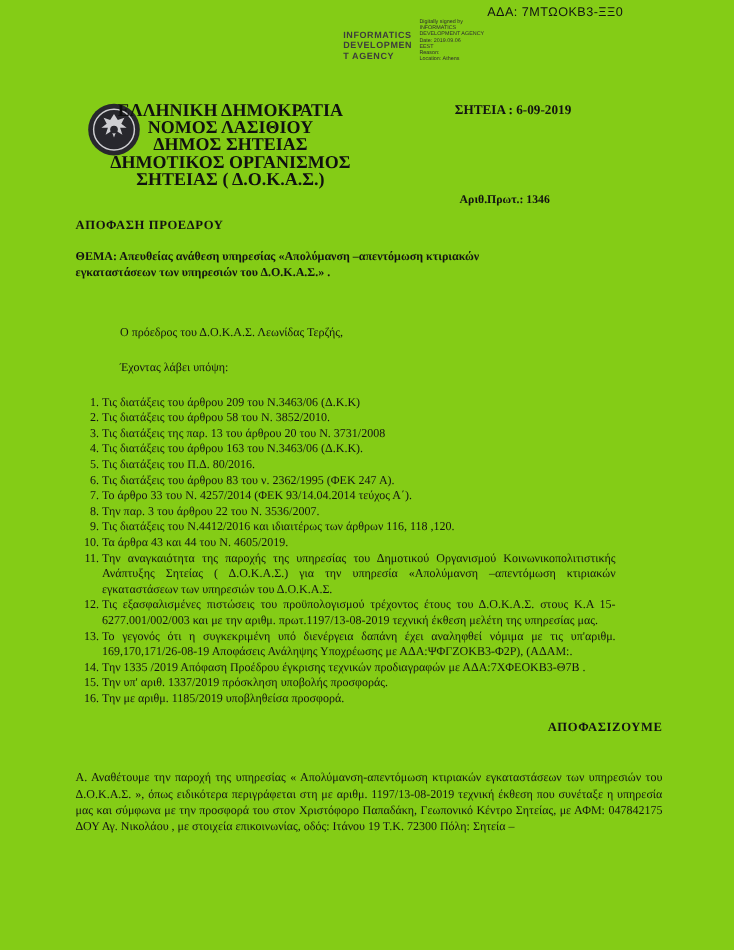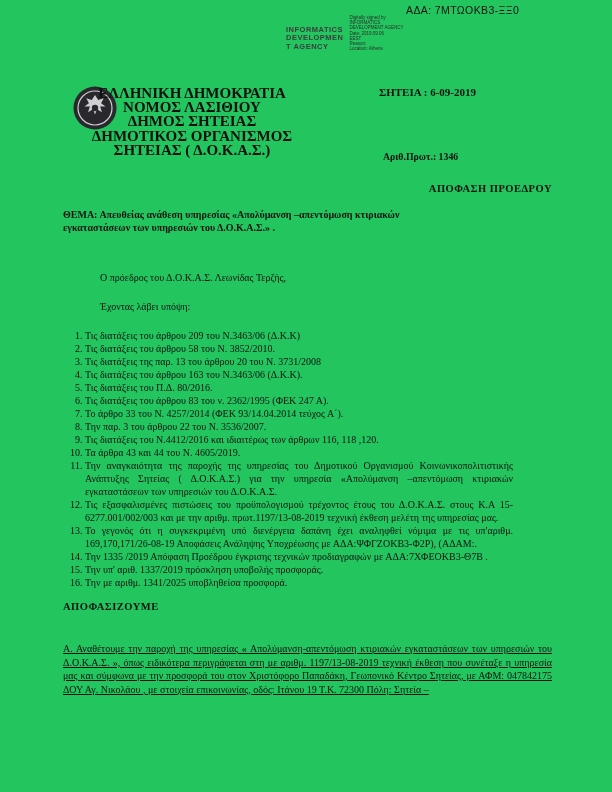--- a/index.html
+++ b/index.html
@@ -1,36 +1,36 @@
 <!DOCTYPE html>
 <html><head>
 <meta charset="utf-8">
 <style>
   html,body{margin:0;padding:0;background:#ededed;}
   .page{
-    position:relative;width:612px;height:792px;margin:0 auto;background:#22c55e;
+    position:relative;width:612px;height:792px;margin:0 auto;background:#84cc16;
     font-family:"Liberation Serif",serif;color:#121212;overflow:hidden;
   }
   .ada{position:absolute;top:4px;left:406px;font-family:"Liberation Sans",sans-serif;font-size:10.5px;letter-spacing:.4px;color:#111;}
   .stamp{position:absolute;top:15px;left:286px;display:flex;gap:6px;align-items:flex-end;}
   .stamp-agency div{font-family:"Liberation Sans",sans-serif;font-weight:bold;font-size:7.5px;line-height:8.6px;color:#3d3d3d;letter-spacing:.5px;}
   .stamp-details div{font-family:"Liberation Sans",sans-serif;font-size:4.5px;line-height:5.2px;color:#2e2e2e;}
   .emblem{position:absolute;top:85px;left:72px;width:46px;height:46px;}
   .org-block{position:absolute;top:86px;left:58px;width:268px;text-align:center;font-weight:bold;font-size:15px;line-height:14.2px;color:#101010;}
   .place-date{position:absolute;top:86px;left:379px;font-weight:bold;font-size:11px;}
-  .protocol{position:absolute;top:151px;left:383px;font-weight:bold;font-size:9.8px;}
+  .protocol{position:absolute;top:161px;left:383px;font-weight:bold;font-size:9.8px;}
   .content{position:absolute;top:178px;left:63px;width:489px;font-size:10px;line-height:13px;}
-  .doc-title{text-align:right;font-weight:bold;font-size:10.5px;margin:4px 0 0 0;letter-spacing:.5px;font-family:Liberation Serif, serif;}
+  .doc-title{text-align:left;font-weight:bold;font-size:10.5px;margin:4px 0 0 0;letter-spacing:.5px;font-family:Liberation Serif, serif;}
   .subject{font-weight:bold;margin:13px 0 0 0;width:392px;}
   .president-line{margin:37px 0 16px 37px;}
   .having-regard{margin:14px 0 16px 37px;}
   ol.considerations{margin:12px 0 0 0;padding-left:22px;width:428px;text-align:justify;}
   ol.considerations li{margin:0;padding:0;}
-  .decision-heading{text-align:left;font-weight:bold;font-size:10.5px;margin:11px 0 0 0;letter-spacing:.5px;}
-  .decision-paragraph{margin:29px 0 0 0;text-align:justify;line-height:13.5px;text-decoration:underline;}
+  .decision-heading{text-align:right;font-weight:bold;font-size:10.5px;margin:11px 0 0 0;letter-spacing:.5px;}
+  .decision-paragraph{margin:29px 0 0 0;text-align:justify;line-height:13.5px;}
 </style>
 </head>
 <body>
 
 <div class="page">
 
   <div class="ada">ΑΔΑ: 7ΜΤΩΟΚΒ3-ΞΞ0</div>
 
   <div class="stamp">
     <div class="stamp-agency">
@@ -84,21 +84,21 @@
       <li>Τις διατάξεις του άρθρου 83 του ν. 2362/1995 (ΦΕΚ 247 Α).</li>
       <li>Το άρθρο 33 του Ν. 4257/2014 (ΦΕΚ 93/14.04.2014 τεύχος Α΄).</li>
       <li>Την παρ. 3 του άρθρου 22 του Ν. 3536/2007.</li>
       <li>Τις διατάξεις του Ν.4412/2016 και ιδιαιτέρως των άρθρων 116, 118 ,120.</li>
       <li>Τα άρθρα 43 και 44 του Ν. 4605/2019.</li>
       <li>Την αναγκαιότητα της παροχής της υπηρεσίας του Δημοτικού Οργανισμού Κοινωνικοπολιτιστικής Ανάπτυξης Σητείας ( Δ.Ο.Κ.Α.Σ.) για την υπηρεσία «Απολύμανση –απεντόμωση κτιριακών εγκαταστάσεων των υπηρεσιών του Δ.Ο.Κ.Α.Σ.</li>
       <li>Τις εξασφαλισμένες πιστώσεις του προϋπολογισμού τρέχοντος έτους του Δ.Ο.Κ.Α.Σ. στους Κ.Α 15-6277.001/002/003 και με την αριθμ. πρωτ.1197/13-08-2019 τεχνική έκθεση μελέτη της υπηρεσίας μας.</li>
       <li>Το γεγονός ότι η συγκεκριμένη υπό διενέργεια δαπάνη έχει αναληφθεί νόμιμα με τις υπ'αριθμ. 169,170,171/26-08-19 Αποφάσεις Ανάληψης Υποχρέωσης με ΑΔΑ:ΨΦΓΖΟΚΒ3-Φ2Ρ), (ΑΔΑΜ:.</li>
       <li>Την 1335 /2019 Απόφαση Προέδρου έγκρισης τεχνικών προδιαγραφών με ΑΔΑ:7ΧΦΕΟΚΒ3-Θ7Β .</li>
       <li>Την υπ' αριθ. 1337/2019 πρόσκληση υποβολής προσφοράς.</li>
-      <li>Την με αριθμ. 1341/2025 υποβληθείσα προσφορά.</li>
+      <li>Την με αριθμ. 1185/2019 υποβληθείσα προσφορά.</li>
     </ol>
 
     <div class="decision-heading">ΑΠΟΦΑΣΙΖΟΥΜΕ</div>
 
     <p class="decision-paragraph">Α.  Αναθέτουμε  την  παροχή  της  υπηρεσίας  « Απολύμανση-απεντόμωση κτιριακών εγκαταστάσεων των υπηρεσιών του Δ.Ο.Κ.Α.Σ. », όπως ειδικότερα περιγράφεται στη με αριθμ. 1197/13-08-2019  τεχνική έκθεση που συνέταξε η υπηρεσία μας   και σύμφωνα με την προσφορά του στον Χριστόφορο Παπαδάκη, Γεωπονικό Κέντρο Σητείας, με ΑΦΜ: 047842175 ΔΟΥ Αγ. Νικολάου , με στοιχεία επικοινωνίας, οδός: Ιτάνου 19 Τ.Κ. 72300 Πόλη: Σητεία –</p>
   </div>
 
 </div>
 
 </body></html>

